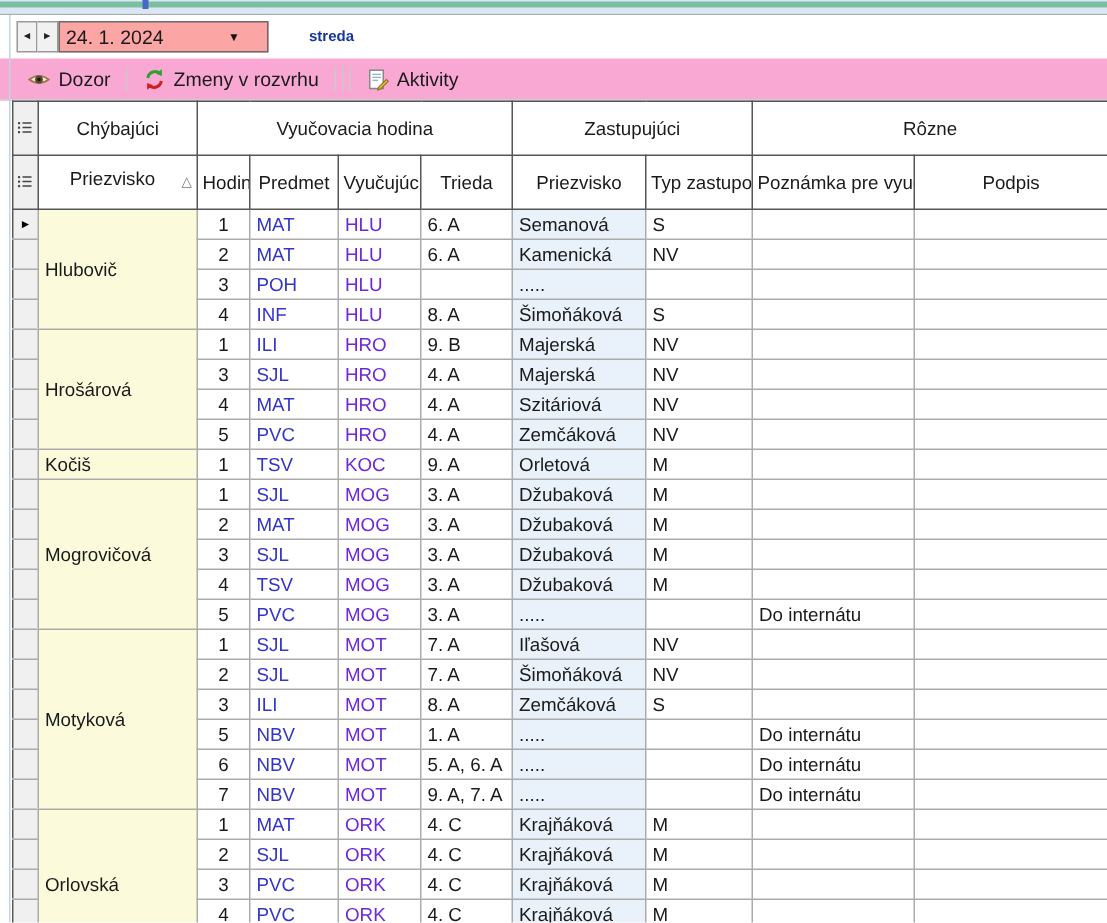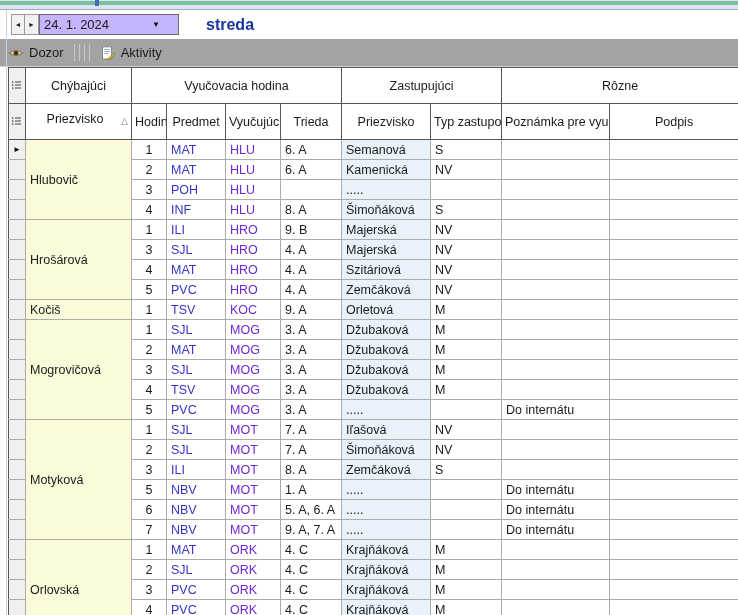--- a/index.html
+++ b/index.html
@@ -11,27 +11,27 @@
   .top-strip .teal-bar { position: absolute; left: 0; right: 0; top: 1px; height: 4px; background: #7CBFA0; }
   .top-strip .blue-tick { position: absolute; left: 95px; top: 0; width: 4px; height: 6px; background: #4A66C8; }
   .strip-line { height: 1px; background: #ABABAB; }
   .left-window-line { position: absolute; left: 6px; top: 10px; bottom: 0; width: 1px; background: #C4D2E2; }
 
   
   .toolbar { height: 29px; display: flex; align-items: center; padding-left: 11px; background: #fff; }
   .nav-btn { width: 14px; height: 21px; background: #F1F1F1; border: 1px solid #9A9A9A; font-size: 7px; color: #222;
              display: flex; align-items: center; justify-content: center; cursor: default; }
   .nav-btn + .nav-btn { border-left: none; }
-  .combo { width: 140px; height: 21px; background: #c4b5fd; border: 1px solid #6A6A6A; display: flex; align-items: center;
+  .combo { width: 140px; height: 21px; background: #fca5a5; border: 1px solid #6A6A6A; display: flex; align-items: center;
            padding: 0 18px 0 4px; font-size: 13px; }
   .combo .combo-arrow { margin-left: auto; font-size: 8px; color: #111; }
-  .day-label { margin-left: 27px; font-weight: bold; font-size: 16px; color: #16369C; }
+  .day-label { margin-left: 27px; font-weight: bold; font-size: 10px; color: #16369C; }
 
   
-  .tab-bar { height: 28px; display: flex; align-items: center; border-bottom: 1px solid #CFCFCF; background: #a3a3a3; }
+  .tab-bar { height: 28px; display: flex; align-items: center; padding-left: 10px; border-bottom: 1px solid #CFCFCF; background: #f9a8d4; }
   .tab { display: flex; align-items: center; gap: 5px; padding: 2px 7px; font-size: 13px; border: 1px solid transparent; cursor: default; }
   .tab.selected { border-color: #5A5A5A; }
   .tab .ticon { width: 16px; height: 16px; display: inline-flex; }
   .tab-sep { width: 1px; height: 17px; background: #C9C9C9; margin: 0 2px; }
 
   
   table.grid { margin-left: 8px; width: 730px; border-collapse: collapse; table-layout: fixed; font-size: 12.5px; }
   table.grid { border: 1px solid #565656; }
   .grid thead td { border: 1px solid #565656; height: 36px; background: #fff; padding: 0 3px; white-space: nowrap; overflow: hidden; }
   .grid thead .sec { text-align: center; }
@@ -73,20 +73,31 @@
       <span class="ticon">
         <svg width="16" height="16" viewBox="0 0 16 16">
           <path d="M1.5 8 Q8 3.2 14.5 8 Q8 12.8 1.5 8 Z" fill="#F5E9D0" stroke="#9A7B4F" stroke-width="1.2"></path>
           <circle cx="8" cy="8" r="2.6" fill="#5A4A2F"></circle>
           <circle cx="8" cy="8" r="1.1" fill="#1A1208"></circle>
         </svg>
       </span>
       <span>Dozor</span>
     </div>
     <div class="tab-sep"></div>
+    <div class="tab">
+      <span class="ticon">
+        <svg width="16" height="16" viewBox="0 0 16 16">
+          <path d="M3.5 7 A5 5 0 0 1 12 4.2" fill="none" stroke="#2EA12E" stroke-width="2"></path>
+          <path d="M12.9 1.2 L12.9 5.6 L9 4.2 Z" fill="#2EA12E"></path>
+          <path d="M12.5 9 A5 5 0 0 1 4 11.8" fill="none" stroke="#CC2222" stroke-width="2"></path>
+          <path d="M3.1 14.8 L3.1 10.4 L7 11.8 Z" fill="#CC2222"></path>
+        </svg>
+      </span>
+      <span>Zmeny v rozvrhu</span>
+    </div>
     <div class="tab-sep"></div>
     <div class="tab-sep"></div>
     <div class="tab-sep"></div>
     <div class="tab">
       <span class="ticon">
         <svg width="16" height="16" viewBox="0 0 16 16">
           <rect x="2.5" y="1.8" width="9" height="12.2" fill="#FFFFFF" stroke="#888" stroke-width="1"></rect>
           <path d="M4.2 4.5 H10 M4.2 6.5 H10 M4.2 8.5 H8" stroke="#7A9BC8" stroke-width="0.8"></path>
           <path d="M8.3 13.3 L13.6 8 L14.8 9.2 L9.5 14.5 L7.8 15 Z" fill="#E8B84B" stroke="#8A6A10" stroke-width="0.7"></path>
         </svg>

